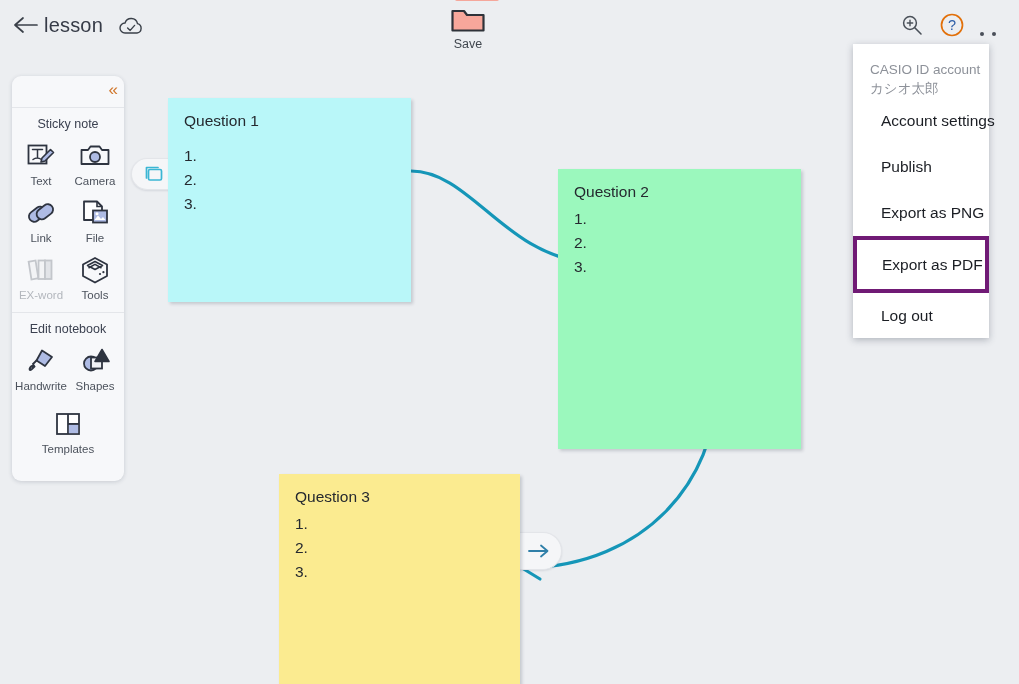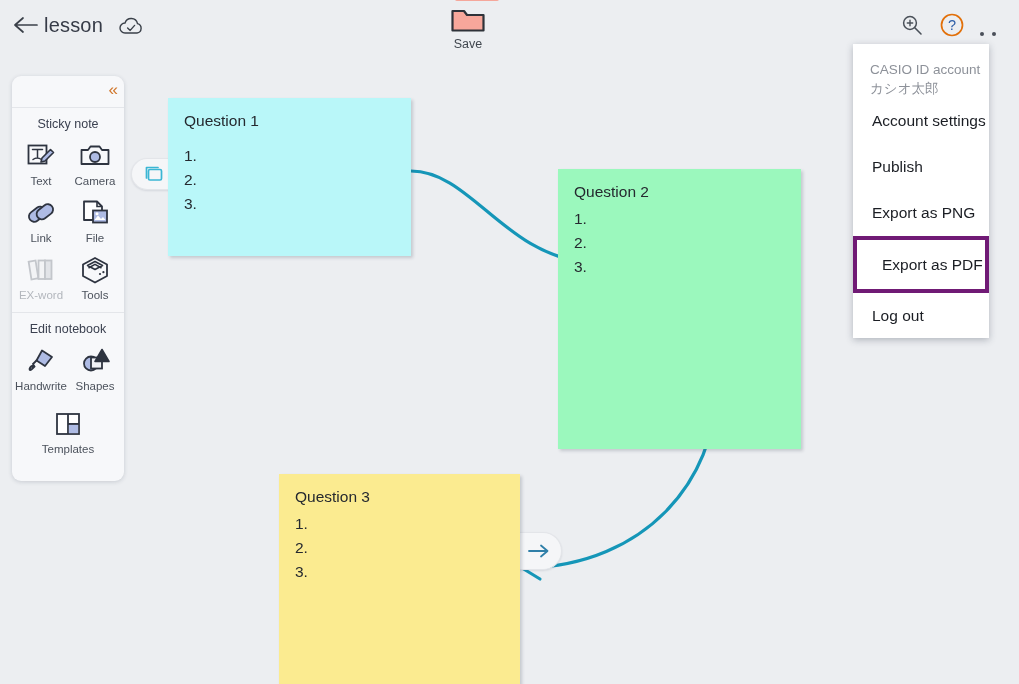--- a/index.html
+++ b/index.html
@@ -72,21 +72,21 @@
   .panel-div { height: 1px; background: #e4e6ea; margin: 4px 0 0; }
 
   
   .canvas { position: absolute; left: 0; top: 40px; width: 1019px; height: 644px; }
   .note {
     position: absolute; box-shadow: 2px 2px 3px rgba(60,70,85,.22);
     padding: 14px 0 0 16px; color: #25292f;
   }
   .note-title { font-size: 15.5px; margin-bottom: 6px; }
   .note-line  { font-size: 15.5px; line-height: 24px; }
-  #note-1 { left: 168px; top: 58px; width: 243px; height: 158px; background: #b9f7f9; }
+  #note-1 { left: 168px; top: 58px; width: 243px; height: 204px; background: #b9f7f9; }
   #note-1 .note-title { margin-bottom: 14px; }
   #note-2 { left: 558px; top: 129px; width: 243px; height: 280px; background: #9bf8bd; }
   #note-3 { left: 279px; top: 434px; width: 241px; height: 220px; background: #fbeb90; }
 
   
   .chip {
     position: absolute; background: #f5f6f8; border: 1px solid #e3e5e9;
     border-radius: 16px; display: flex; align-items: center; justify-content: center;
     cursor: pointer; box-shadow: 0 1px 2px rgba(50,60,80,.12);
   }
@@ -98,21 +98,21 @@
   svg { display: block; overflow: visible; }
 
   
   .menu {
     position: absolute; left: 853px; top: 44px; width: 136px; height: 294px;
     background: #ffffff; box-shadow: 0 2px 7px rgba(40,50,70,.30);
   }
   .menu-account { padding: 16px 0 0 17px; }
   .menu-account div { font-size: 13.5px; color: #8d9199; line-height: 19px; }
   .menu-item {
-    padding-left: 19px; font-size: 15.5px; color: #1b1e24;
+    padding-left: 28px; font-size: 15.5px; color: #1b1e24;
     height: 46px; line-height: 46px; cursor: pointer; white-space: nowrap;
   }
   .menu-item.highlight {
     border: 4px solid #701a75; height: 57px; line-height: 49px;
     margin-left: 0; padding-left: 25px; background: #fff;
   }
 </style>
 </head>
 <body>
 

